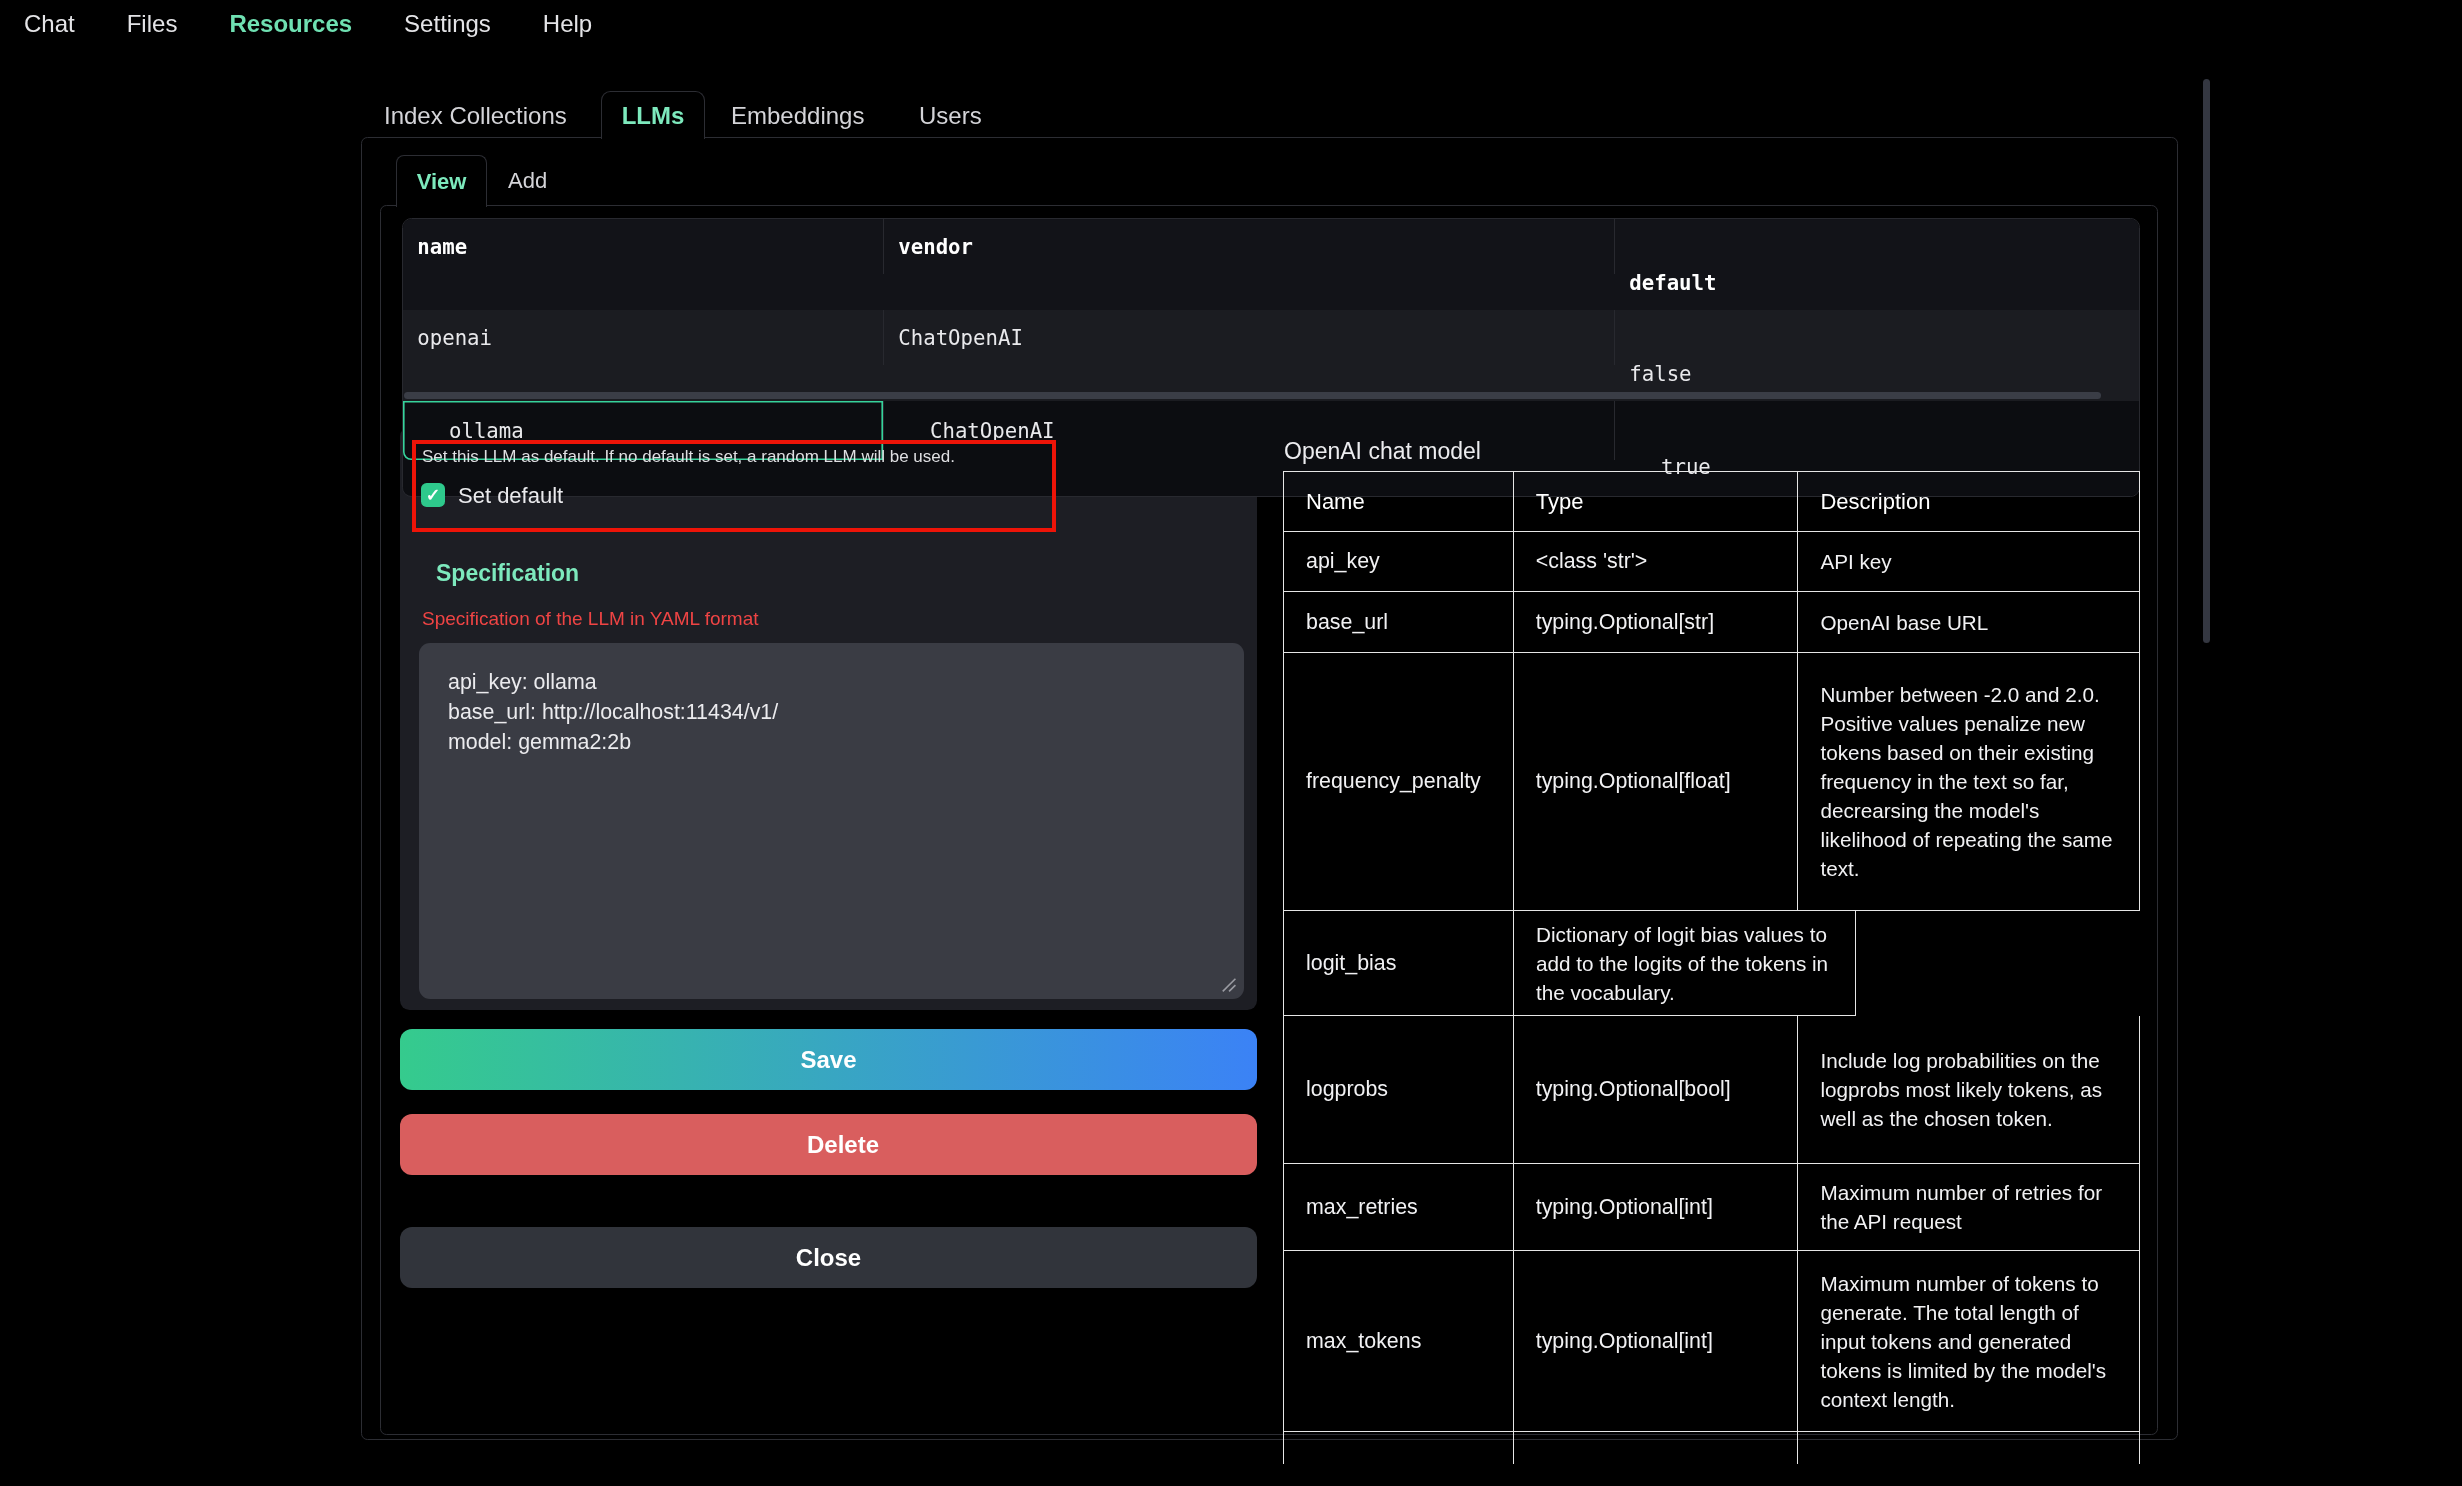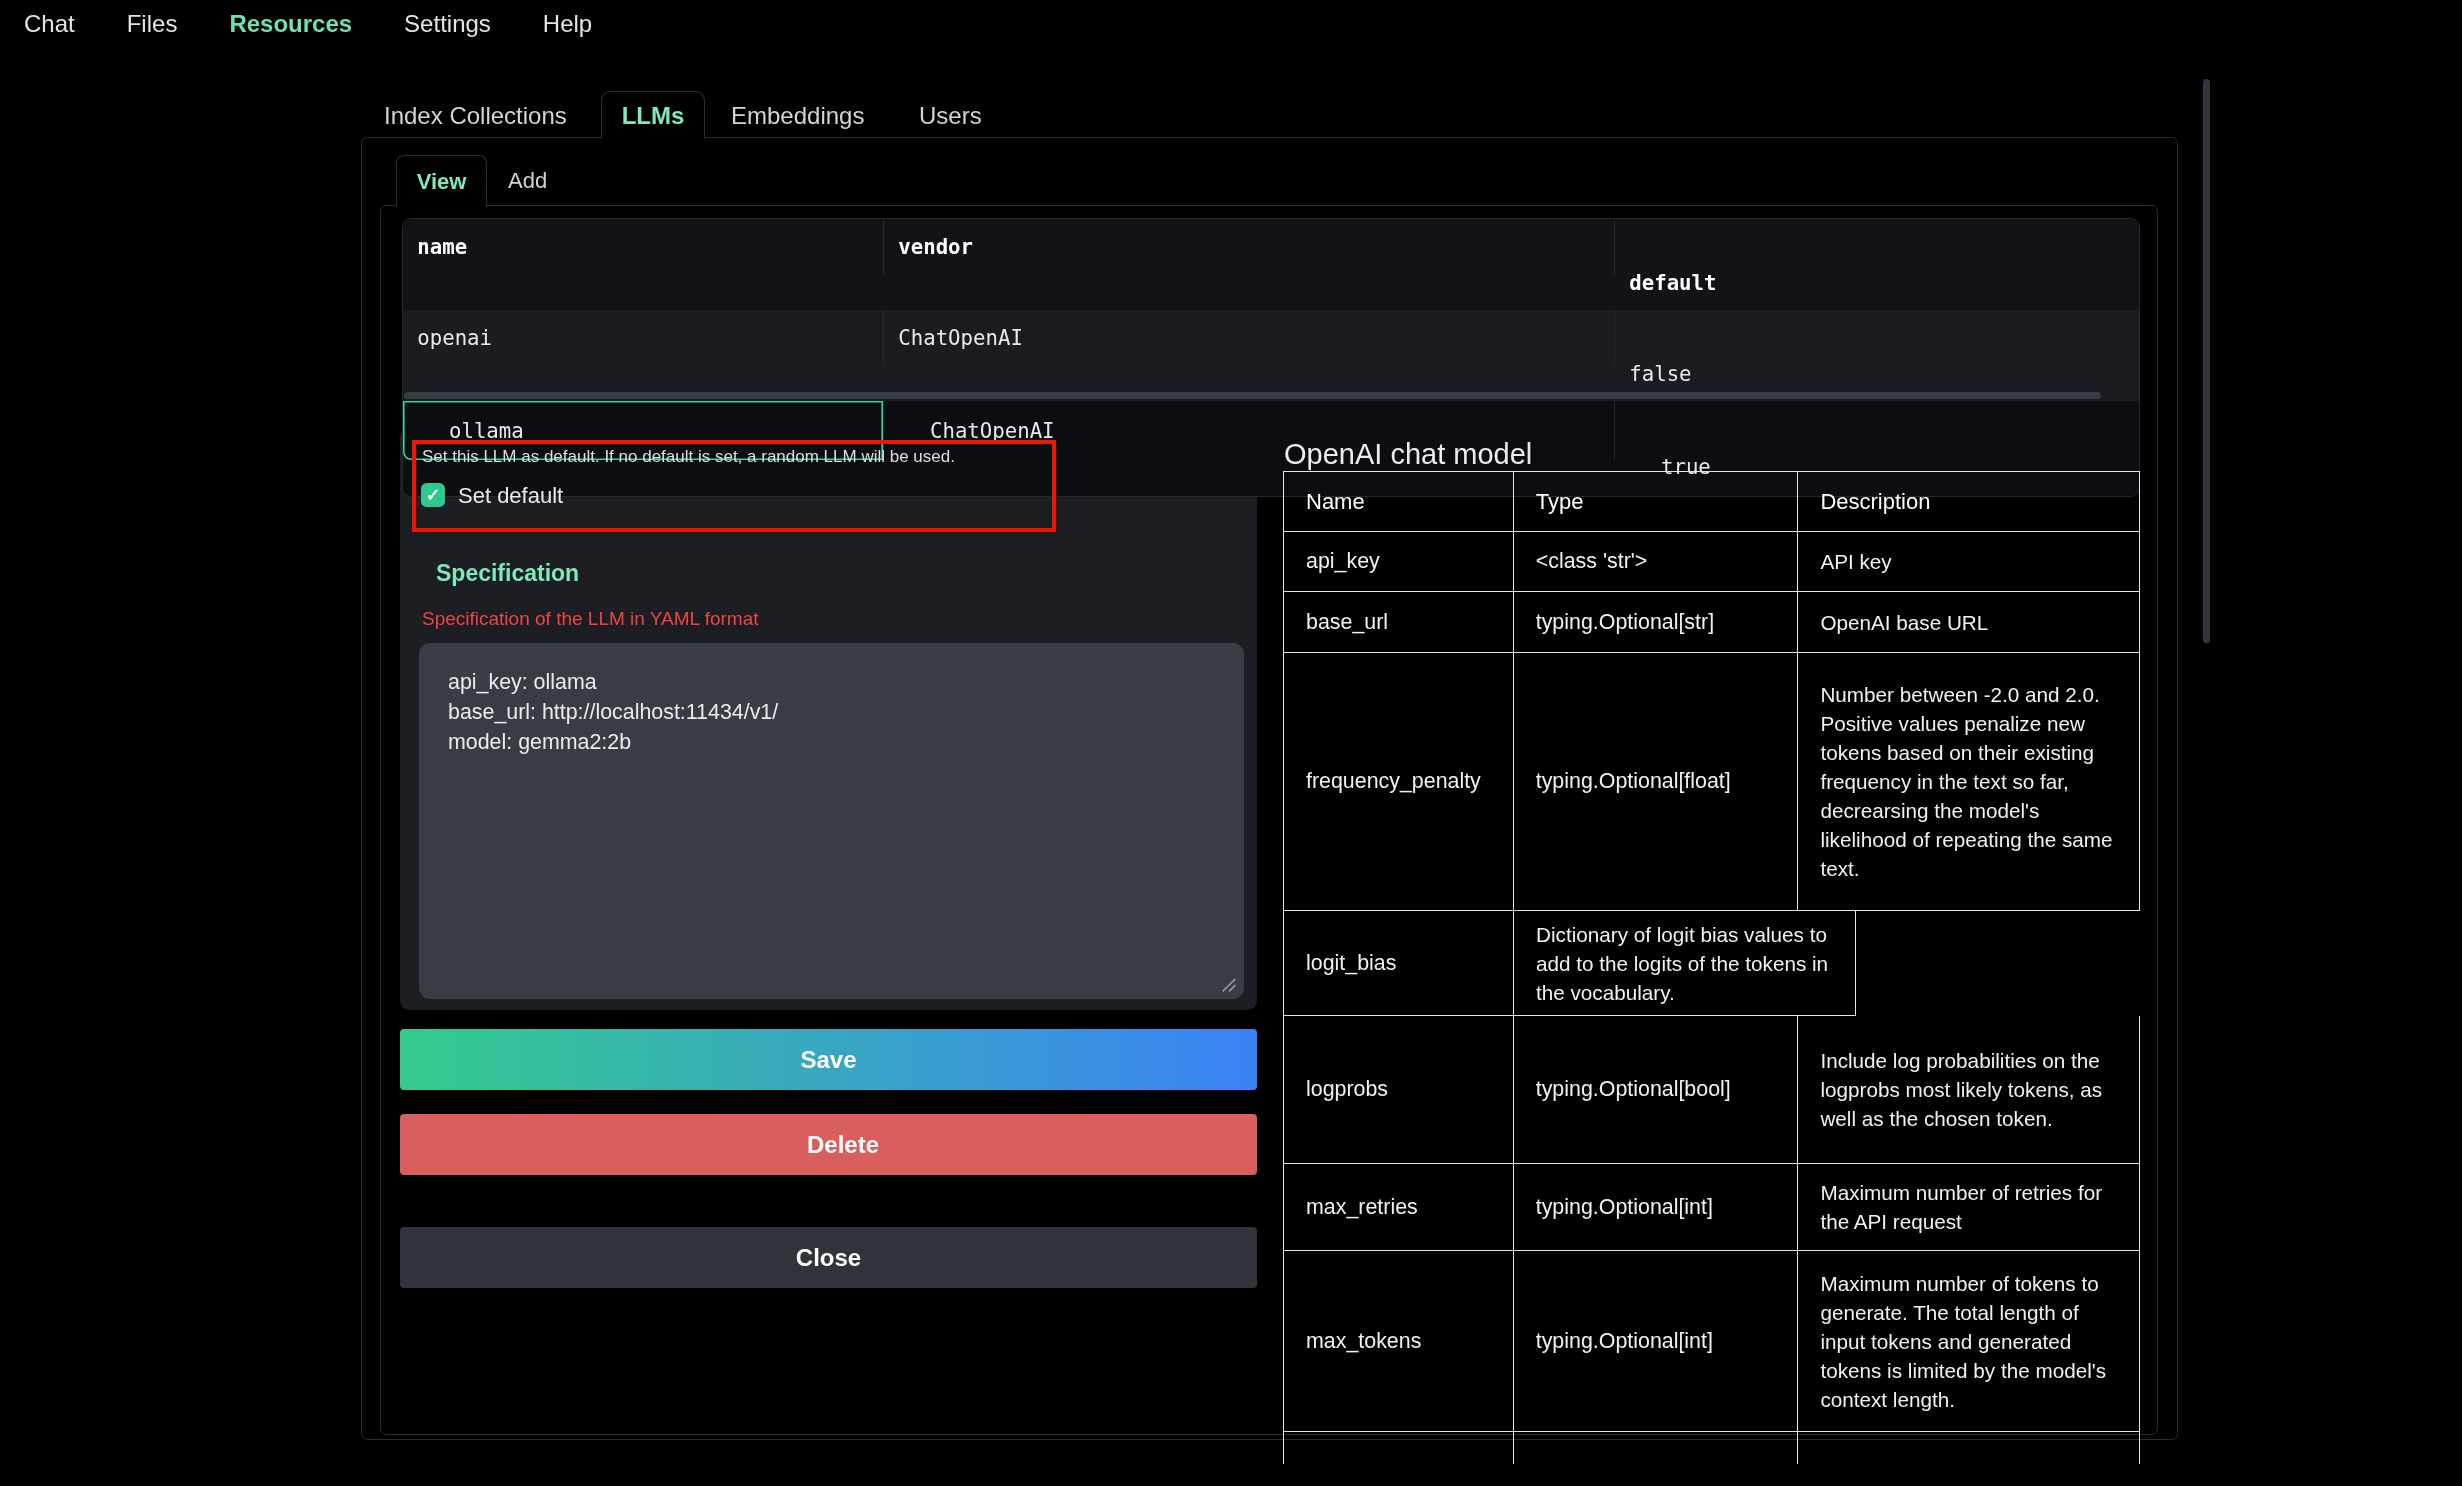--- a/index.html
+++ b/index.html
@@ -73,30 +73,30 @@
   #spec-sublabel { left:422px; top:608px; font-size:19px; color:#ef4444; z-index:3; }
   #yaml-textarea {
     left:419px; top:643px; width:825px; height:356px; z-index:3;
     background:#3a3c44; border:none; border-radius:11px; resize:none; outline:none;
     padding:24px 29px; font-family:"Liberation Sans", sans-serif; font-size:21.4px; line-height:30px;
     color:#ebebee;
   }
   #resize-handle { left:1218px; top:974px; z-index:4; }
 
   .big-btn {
-    left:400px; width:857px; height:61px; border:none; border-radius:4px; z-index:3;
+    left:400px; width:857px; height:61px; border:none; border-radius:12px; z-index:3;
     display:flex; align-items:center; justify-content:center; cursor:pointer;
     font-family:"Liberation Sans", sans-serif; font-size:24px; font-weight:700; color:#fff;
   }
   #save-btn { top:1029px; background:linear-gradient(90deg,#35cb8d 0%,#3b82f6 100%); }
   #delete-btn { top:1114px; background:#d95e5e;padding-left:29px; }
   #close-btn { top:1227px; background:#31343b; }
 
   
-  #minfo-title { left:1284px; top:438px; font-size:29px; color:#ececef; z-index:3; }
+  #minfo-title { left:1284px; top:438px; font-size:23px; color:#ececef; z-index:3; }
   #minfo-clip { left:1283px; top:471px; width:859px; height:993px; overflow:hidden; z-index:3; }
   #minfo-table { border-top:0.8px solid #e6e6e6; border-left:0.8px solid #e6e6e6; width:857px; }
   .mrow { display:flex; }
   .mcell {
     border-right:0.8px solid #e6e6e6; border-bottom:0.8px solid #e6e6e6;
     display:flex; align-items:center; padding:4.8px 12.7px 4.8px 22px;
     font-size:21.4px; color:#f1f1f3;
   }
   .mc1 { width:230px; } .mc2 { width:285px; } .mc3 { width:342px; font-size:20.7px; line-height:29px; }
   .mhead .mcell { font-weight:500; color:#fff; font-size:22px; }

